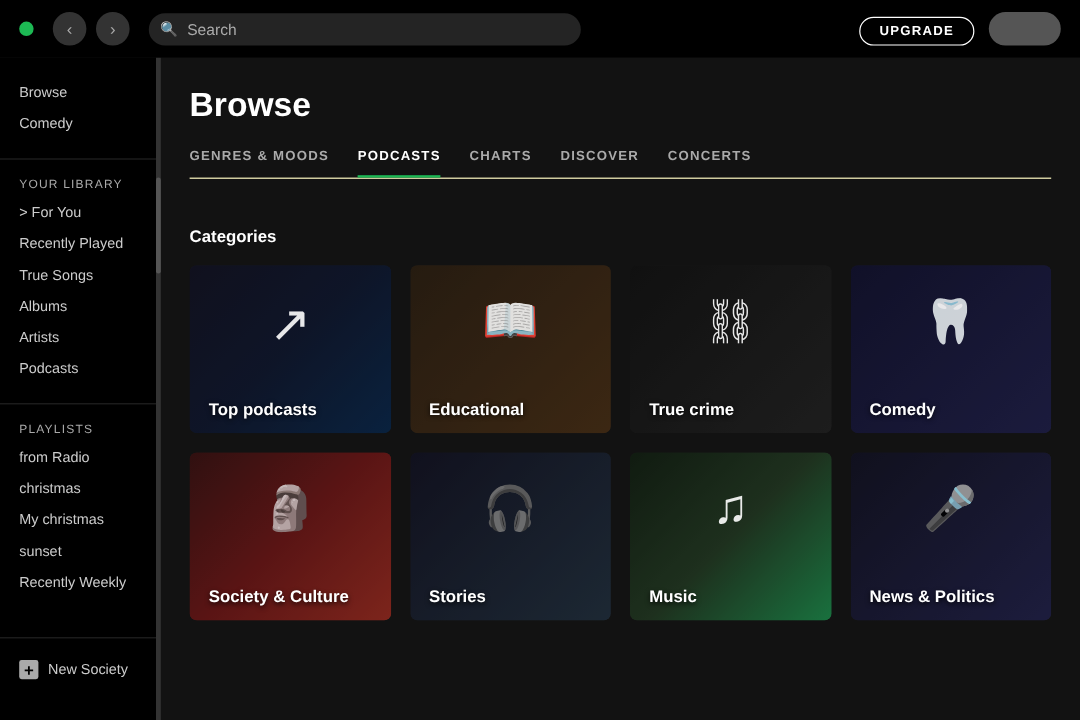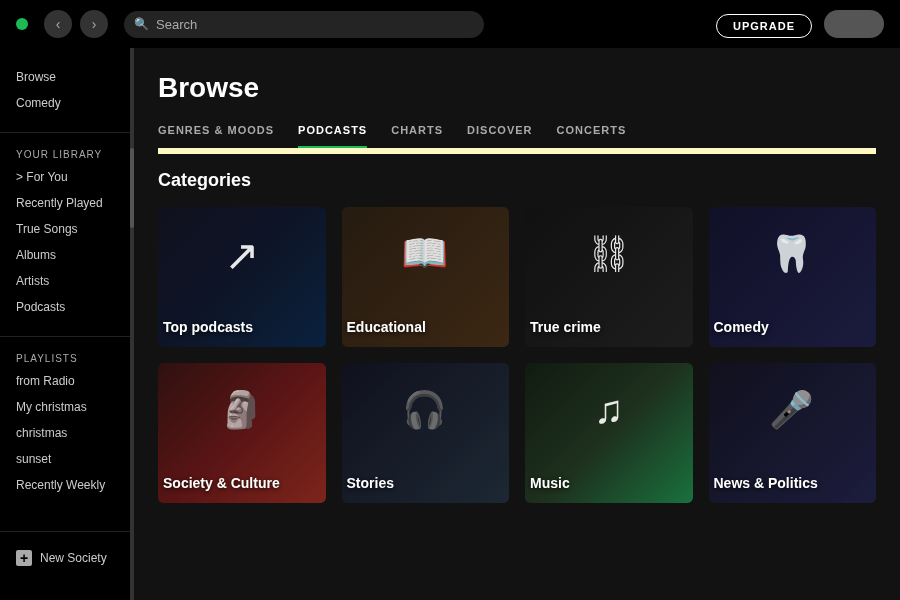--- a/index.html
+++ b/index.html
@@ -184,42 +184,42 @@
       font-size: 28px;
       font-weight: 700;
       margin-bottom: 20px;
       color: #fff;
     }
 
     
     .tabs {
       display: flex;
       gap: 24px;
-      margin-bottom: 16px;
-      border-bottom: 6px solid #fef9c3;
+      margin-bottom: 40px;
+      border-bottom: 1px solid #fef9c3;
       padding-bottom: 0;
     }
     .tab {
       font-size: 11px;
       font-weight: 700;
       letter-spacing: 1px;
       color: #aaa;
       cursor: pointer;
       padding-bottom: 10px;
       border-bottom: 2px solid transparent;
       text-transform: uppercase;
     }
     .tab.active {
       color: #fff;
       border-bottom: 2px solid #1db954;
     }
 
     
     .categories-title {
-      font-size: 18px;
+      font-size: 14px;
       font-weight: 700;
       margin-bottom: 16px;
       color: #fff;
     }
     .categories-grid {
       display: grid;
       grid-template-columns: repeat(4, 1fr);
       gap: 16px;
     }
     .category-card {
@@ -231,21 +231,21 @@
     }
     .category-bg {
       width: 100%;
       height: 100%;
       position: absolute;
       top: 0; left: 0;
     }
     .category-label {
       position: absolute;
       bottom: 12px;
-      left: 5px;
+      left: 16px;
       font-size: 14px;
       font-weight: 600;
       color: #fff;
       text-shadow: 0 1px 4px rgba(0,0,0,0.8);
       z-index: 2;
     }
     .category-icon {
       position: absolute;
       top: 50%;
       left: 50%;
@@ -321,22 +321,22 @@
       <div class="sidebar-item">Recently Played</div>
       <div class="sidebar-item">True Songs</div>
       <div class="sidebar-item">Albums</div>
       <div class="sidebar-item">Artists</div>
       <div class="sidebar-item">Podcasts</div>
     </div>
     <div class="sidebar-divider"></div>
     <div class="sidebar-section">
       <div class="sidebar-label">PLAYLISTS</div>
       <div class="sidebar-item">from Radio</div>
+      <div class="sidebar-item">christmas</div>
       <div class="sidebar-item">My christmas</div>
-      <div class="sidebar-item">christmas</div>
       <div class="sidebar-item">sunset</div>
       <div class="sidebar-item">Recently Weekly</div>
     </div>
     <div class="sidebar-bottom">
       <div class="new-playlist-item">
         <div class="plus-icon">+</div>
         <span>New Society</span>
       </div>
     </div>
   </div>

